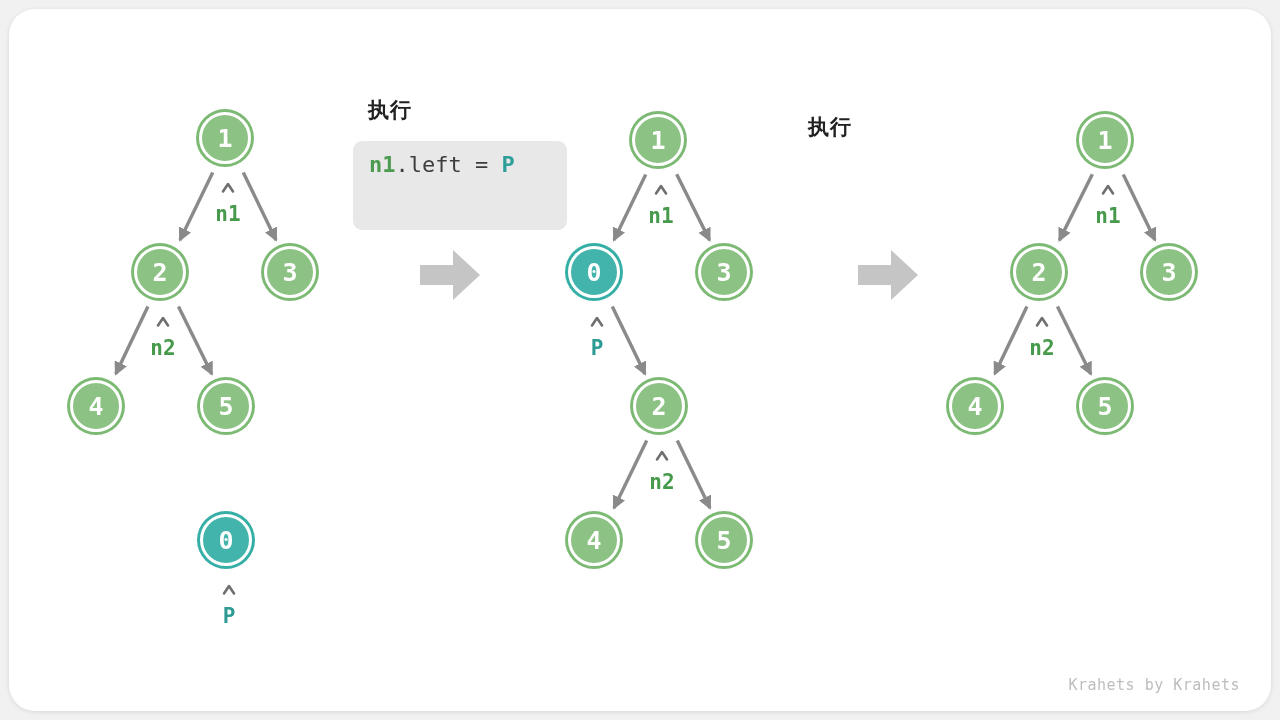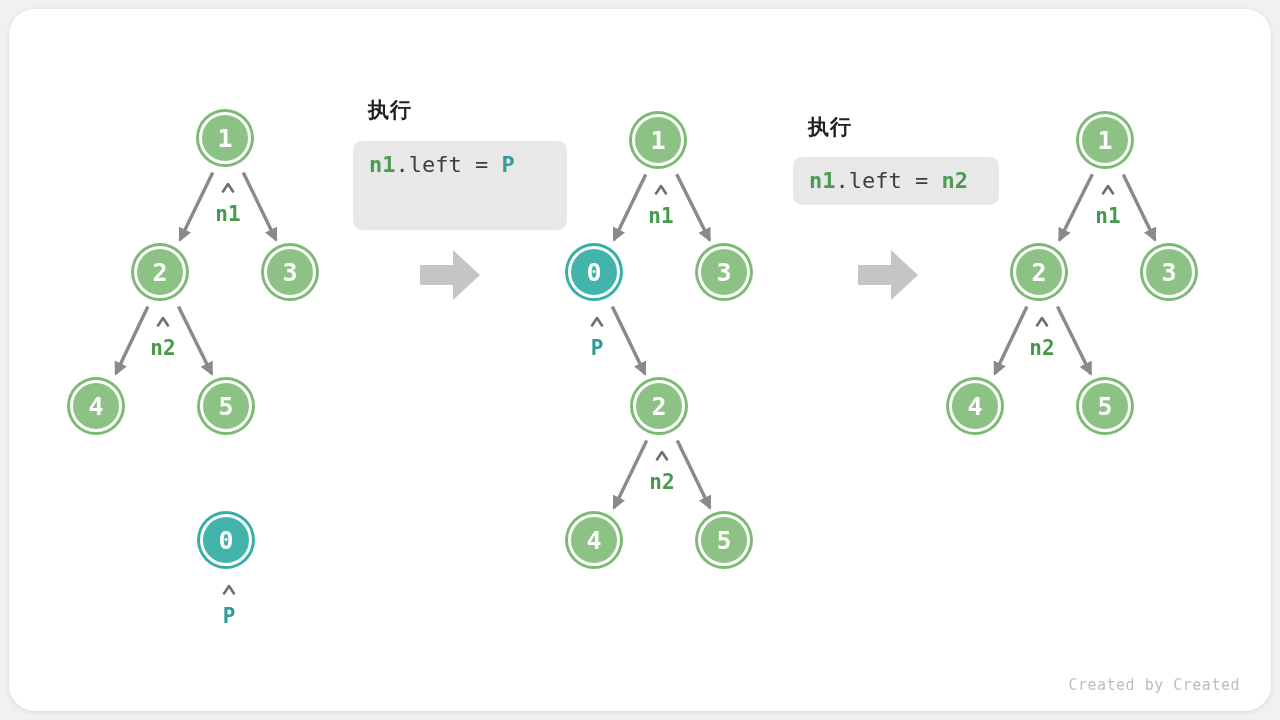--- a/index.html
+++ b/index.html
@@ -130,27 +130,22 @@
   </div>
   <div class="code-box" style="left:353px;top:141px;width:214px;height:89px;">
       <div id="code-lines-0">
         <div class="code-line"><span class="tok green">n1</span><span class="tok plain">.left = </span><span class="tok teal">P</span></div>
       </div>
     </div>
 
   <div class="step" style="left:808px;top:113px;">
     <div class="step-header">执行</div>
   </div>
-  <div class="code-box" style="left:793px;top:157px;width:206px;height:48px;">
-      <div id="code-lines-1">
-        <div class="code-line"><span class="tok green">n1</span><span class="tok plain">.left = </span><span class="tok green">n2</span></div>
-      </div>
-    </div>
 
   <svg class="big-arrow" style="left:420px;top:250px;" width="60" height="50">
     <polygon points="0,15 33,15 33,0 60,25 33,50 33,35 0,35" fill="#c5c5c5"></polygon>
   </svg>
   <svg class="big-arrow" style="left:858px;top:250px;" width="60" height="50">
     <polygon points="0,15 33,15 33,0 60,25 33,50 33,35 0,35" fill="#c5c5c5"></polygon>
   </svg>
 
-  <div class="watermark">Created by Created</div>
+  <div class="watermark">Krahets by Krahets</div>
 </div>
 
 </body></html>

